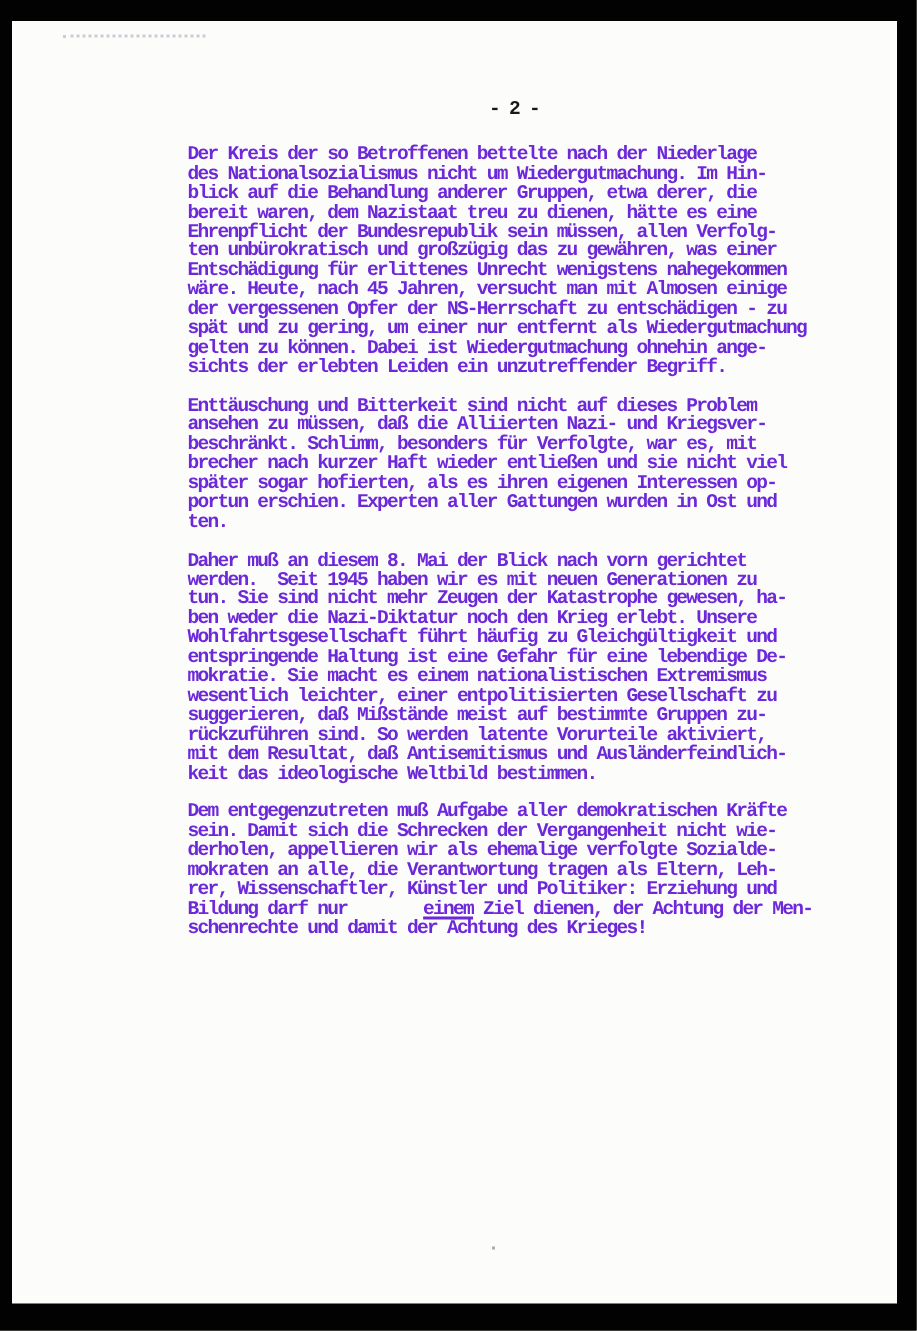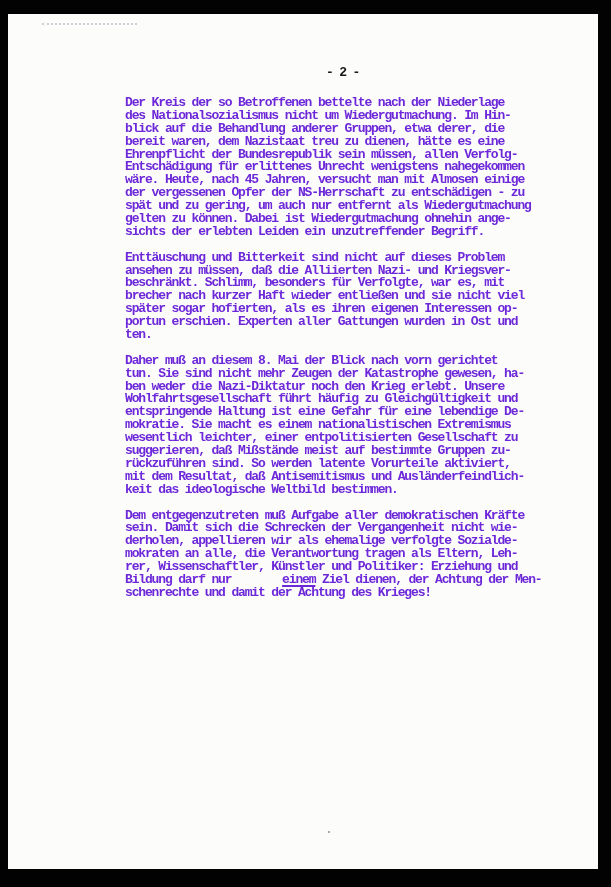--- a/index.html
+++ b/index.html
@@ -79,38 +79,40 @@
 
     <div class="page-number typewriter" style="color: rgb(24, 24, 24);">- 2 -</div>
 
     <div class="content typewriter" style="color: #6d28d9;">
         <div class="paragraph">
           <div class="line">Der Kreis der so Betroffenen bettelte nach der Niederlage</div>
           <div class="line">des Nationalsozialismus nicht um Wiedergutmachung. Im Hin-</div>
           <div class="line">blick auf die Behandlung anderer Gruppen, etwa derer, die</div>
           <div class="line">bereit waren, dem Nazistaat treu zu dienen, hätte es eine</div>
           <div class="line">Ehrenpflicht der Bundesrepublik sein müssen, allen Verfolg-</div>
+          <div class="line">ten unbürokratisch und großzügig das zu gewähren, was einer</div>
           <div class="line">Entschädigung für erlittenes Unrecht wenigstens nahegekommen</div>
           <div class="line">wäre. Heute, nach 45 Jahren, versucht man mit Almosen einige</div>
           <div class="line">der vergessenen Opfer der NS-Herrschaft zu entschädigen - zu</div>
-          <div class="line">spät und zu gering, um auch nur entfernt als Wiedergutmachung</div>
+          <div class="line">spät und zu gering, um einer nur entfernt als Wiedergutmachung</div>
           <div class="line">gelten zu können. Dabei ist Wiedergutmachung ohnehin ange-</div>
           <div class="line">sichts der erlebten Leiden ein unzutreffender Begriff.</div>
         </div>
         <div class="paragraph">
           <div class="line">Enttäuschung und Bitterkeit sind nicht auf dieses Problem</div>
           <div class="line">ansehen zu müssen, daß die Alliierten Nazi- und Kriegsver-</div>
           <div class="line">beschränkt. Schlimm, besonders für Verfolgte, war es, mit</div>
           <div class="line">brecher nach kurzer Haft wieder entließen und sie nicht viel</div>
           <div class="line">später sogar hofierten, als es ihren eigenen Interessen op-</div>
           <div class="line">portun erschien. Experten aller Gattungen wurden in Ost und</div>
           <div class="line">ten.</div>
         </div>
         <div class="paragraph">
           <div class="line">Daher muß an diesem 8. Mai der Blick nach vorn gerichtet</div>
+          <div class="line">werden.  Seit 1945 haben wir es mit neuen Generationen zu</div>
           <div class="line">tun. Sie sind nicht mehr Zeugen der Katastrophe gewesen, ha-</div>
           <div class="line">ben weder die Nazi-Diktatur noch den Krieg erlebt. Unsere</div>
           <div class="line">Wohlfahrtsgesellschaft führt häufig zu Gleichgültigkeit und</div>
           <div class="line">entspringende Haltung ist eine Gefahr für eine lebendige De-</div>
           <div class="line">mokratie. Sie macht es einem nationalistischen Extremismus</div>
           <div class="line">wesentlich leichter, einer entpolitisierten Gesellschaft zu</div>
           <div class="line">suggerieren, daß Mißstände meist auf bestimmte Gruppen zu-</div>
           <div class="line">rückzuführen sind. So werden latente Vorurteile aktiviert,</div>
           <div class="line">mit dem Resultat, daß Antisemitismus und Ausländerfeindlich-</div>
           <div class="line">keit das ideologische Weltbild bestimmen.</div>

